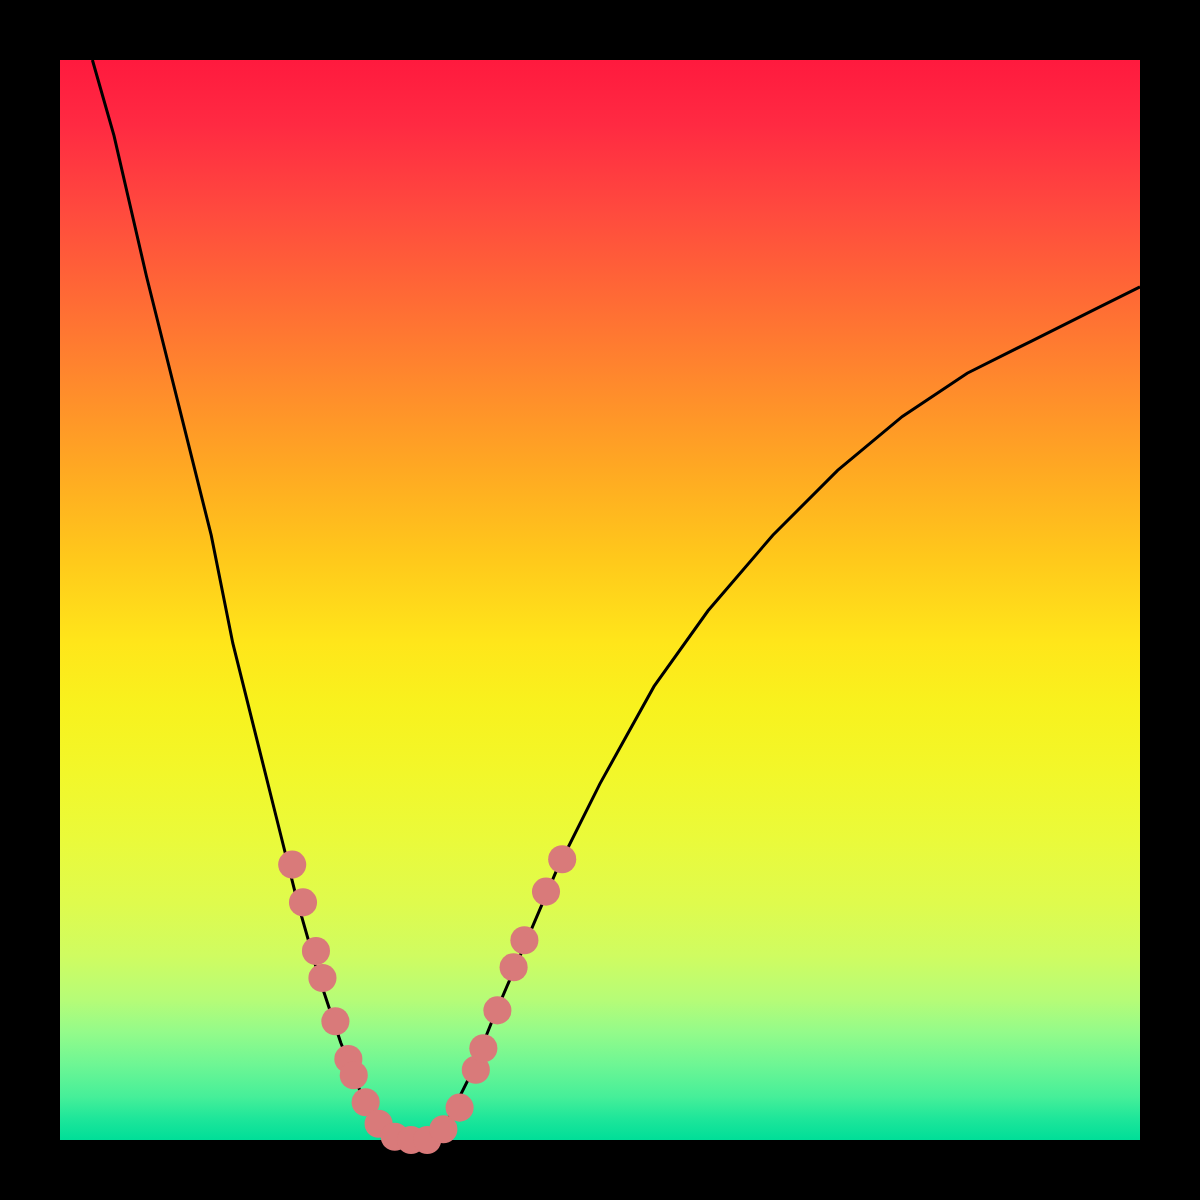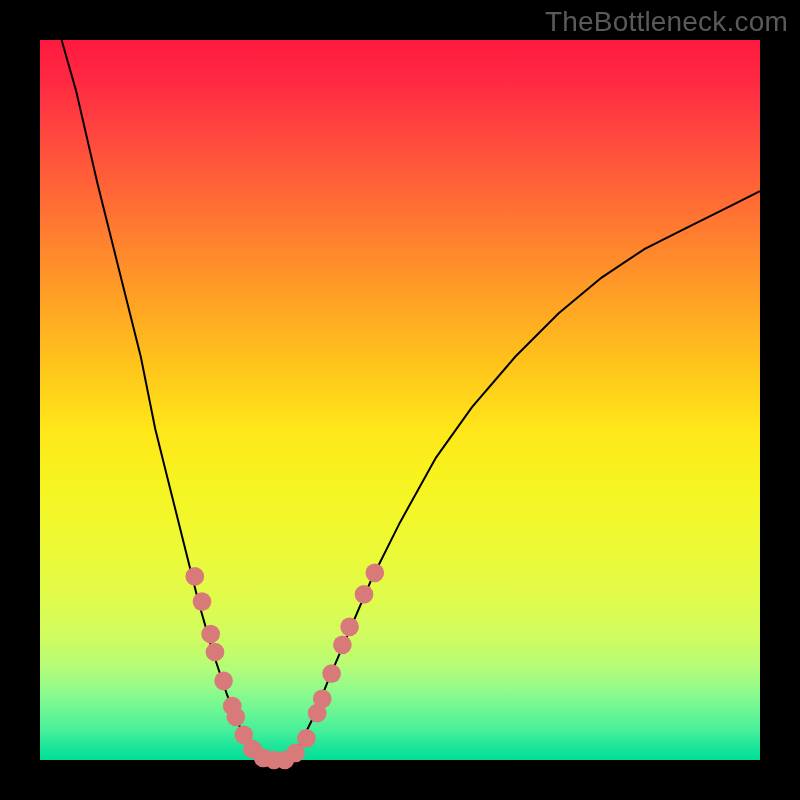--- a/index.html
+++ b/index.html
@@ -63,21 +63,20 @@
     top: 0;
     width: 720px;
     height: 720px;
     overflow: visible;
   }
 </style>
 </head>
 <body>
 
 <div class="stage">
-  <div class="watermark">TheBottleneck.com</div>
 
   <div class="plot-area">
     <svg class="curve" viewBox="0 0 720 720" preserveAspectRatio="none">
       <path id="curve-path" fill="none" stroke="#000000" stroke-width="2" d="M21.60 0.00 L36.00 50.40 L57.60 144.00 L79.20 230.40 L100.80 316.80 L115.20 388.80 L129.60 446.40 L144.00 504.00 L158.40 561.60 L172.80 612.00 L187.20 655.20 L201.60 691.20 L216.00 712.80 L230.40 720.00 L244.80 720.00 L259.20 705.60 L273.60 676.80 L288.00 640.80 L309.60 590.40 L331.20 540.00 L360.00 482.40 L396.00 417.60 L432.00 367.20 L475.20 316.80 L518.40 273.60 L561.60 237.60 L604.80 208.80 L648.00 187.20 L691.20 165.60 L720.00 151.20"></path>
       <g id="markers-group">
           <circle cx="154.80" cy="536.40" r="9.36" fill="#d97a7a"></circle>
           <circle cx="162.00" cy="561.60" r="9.36" fill="#d97a7a"></circle>
           <circle cx="170.64" cy="594.00" r="9.36" fill="#d97a7a"></circle>
           <circle cx="174.96" cy="612.00" r="9.36" fill="#d97a7a"></circle>
           <circle cx="183.60" cy="640.80" r="9.36" fill="#d97a7a"></circle>

